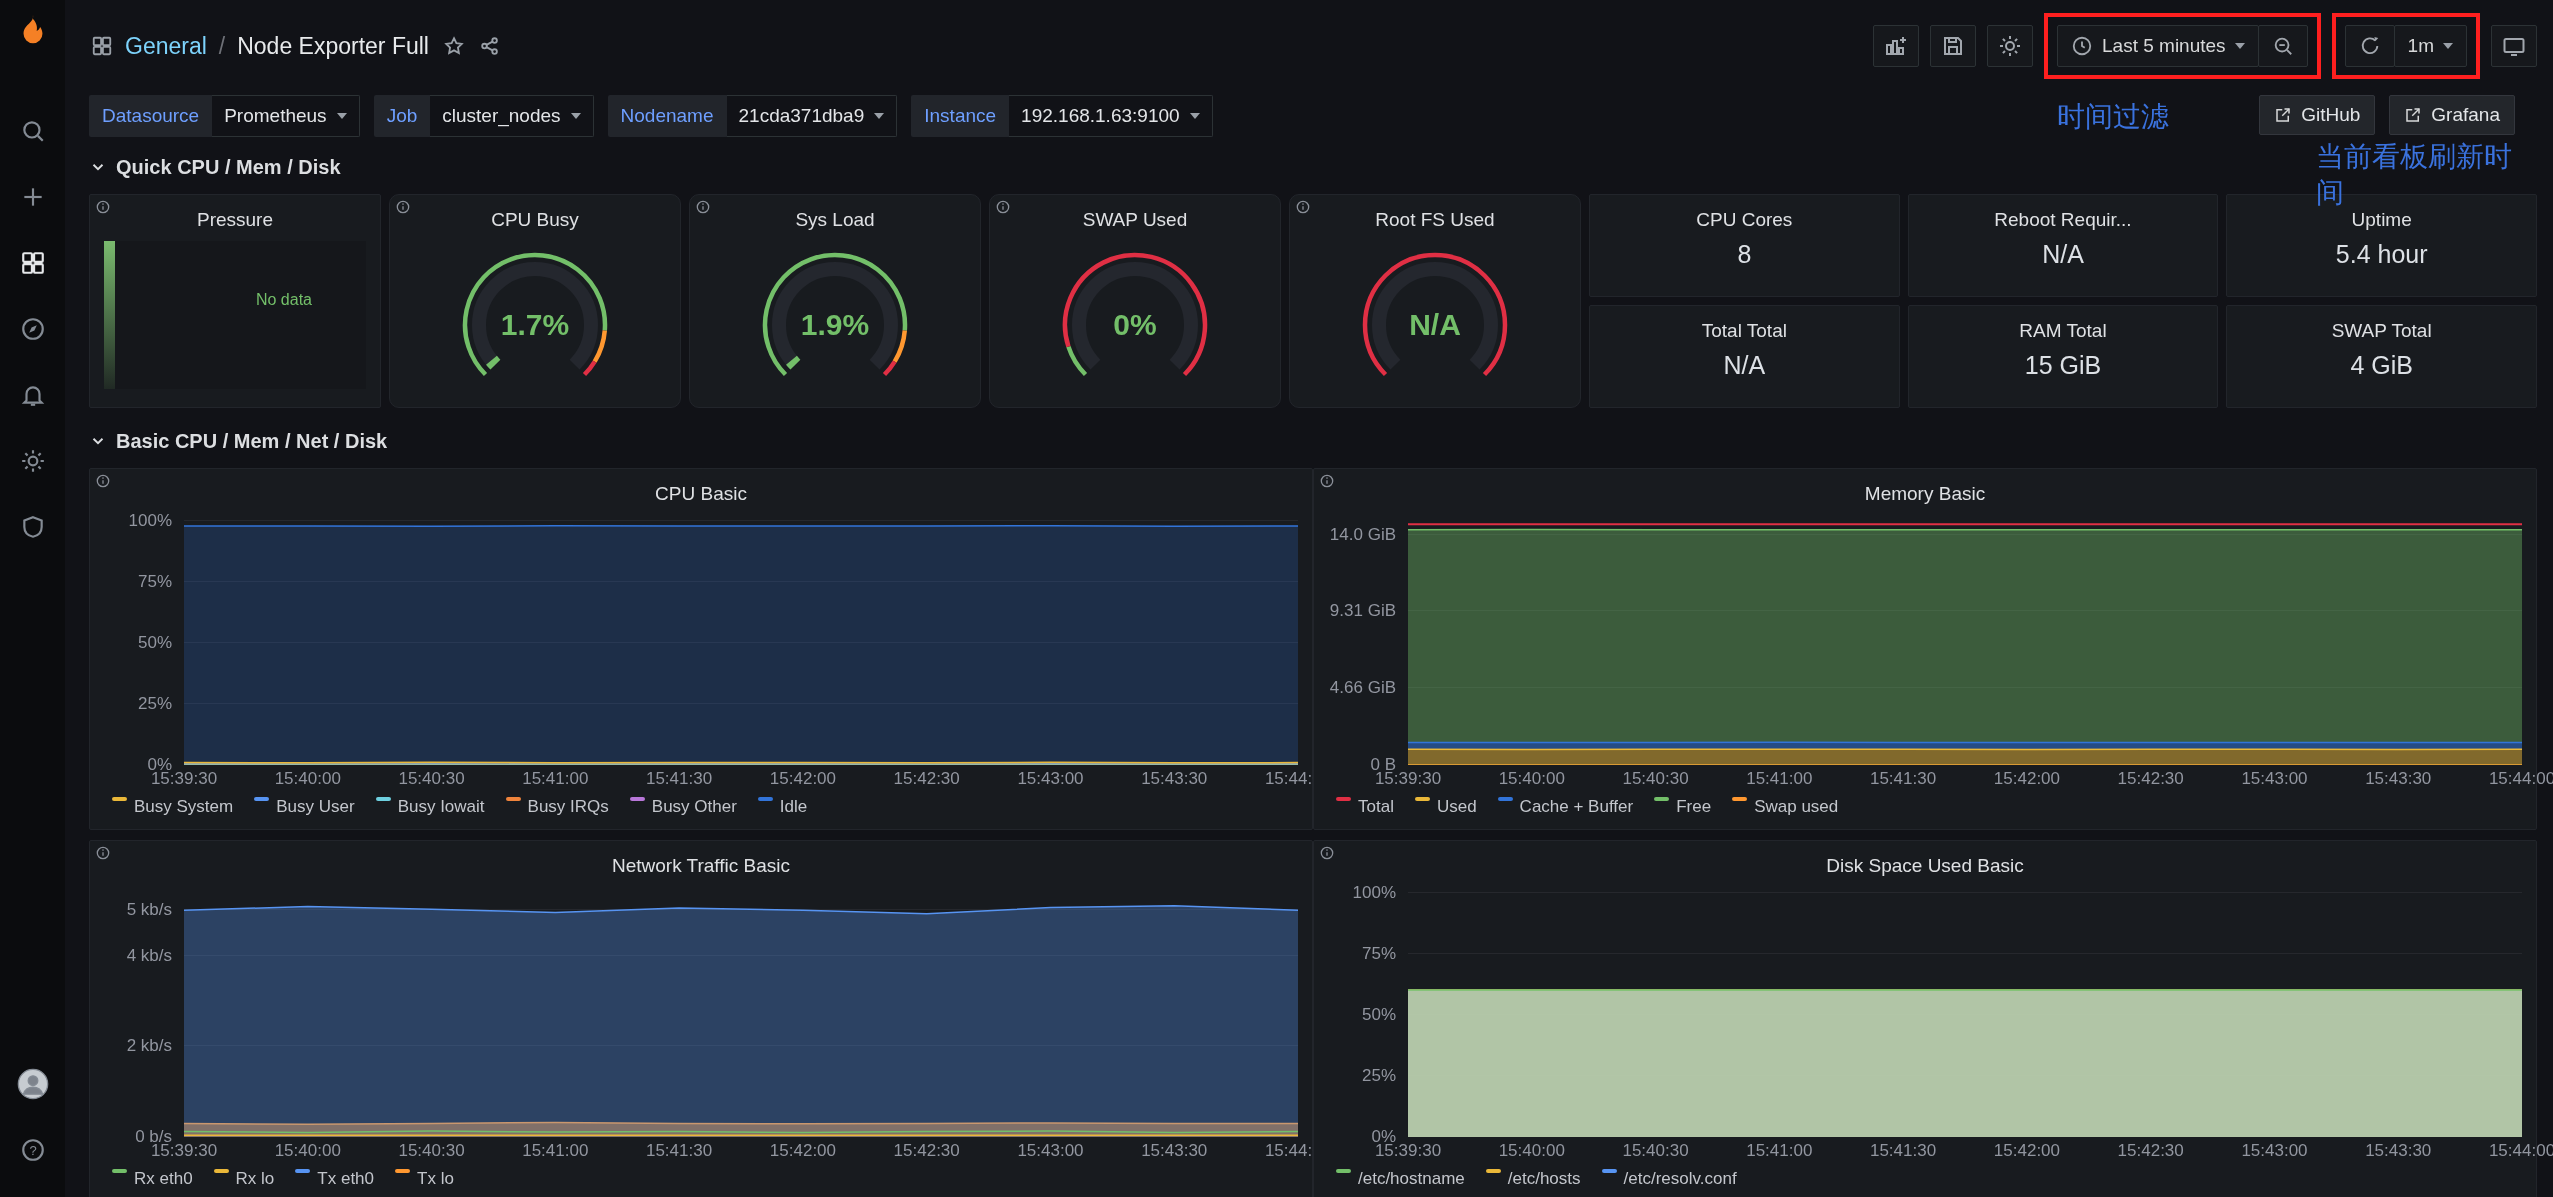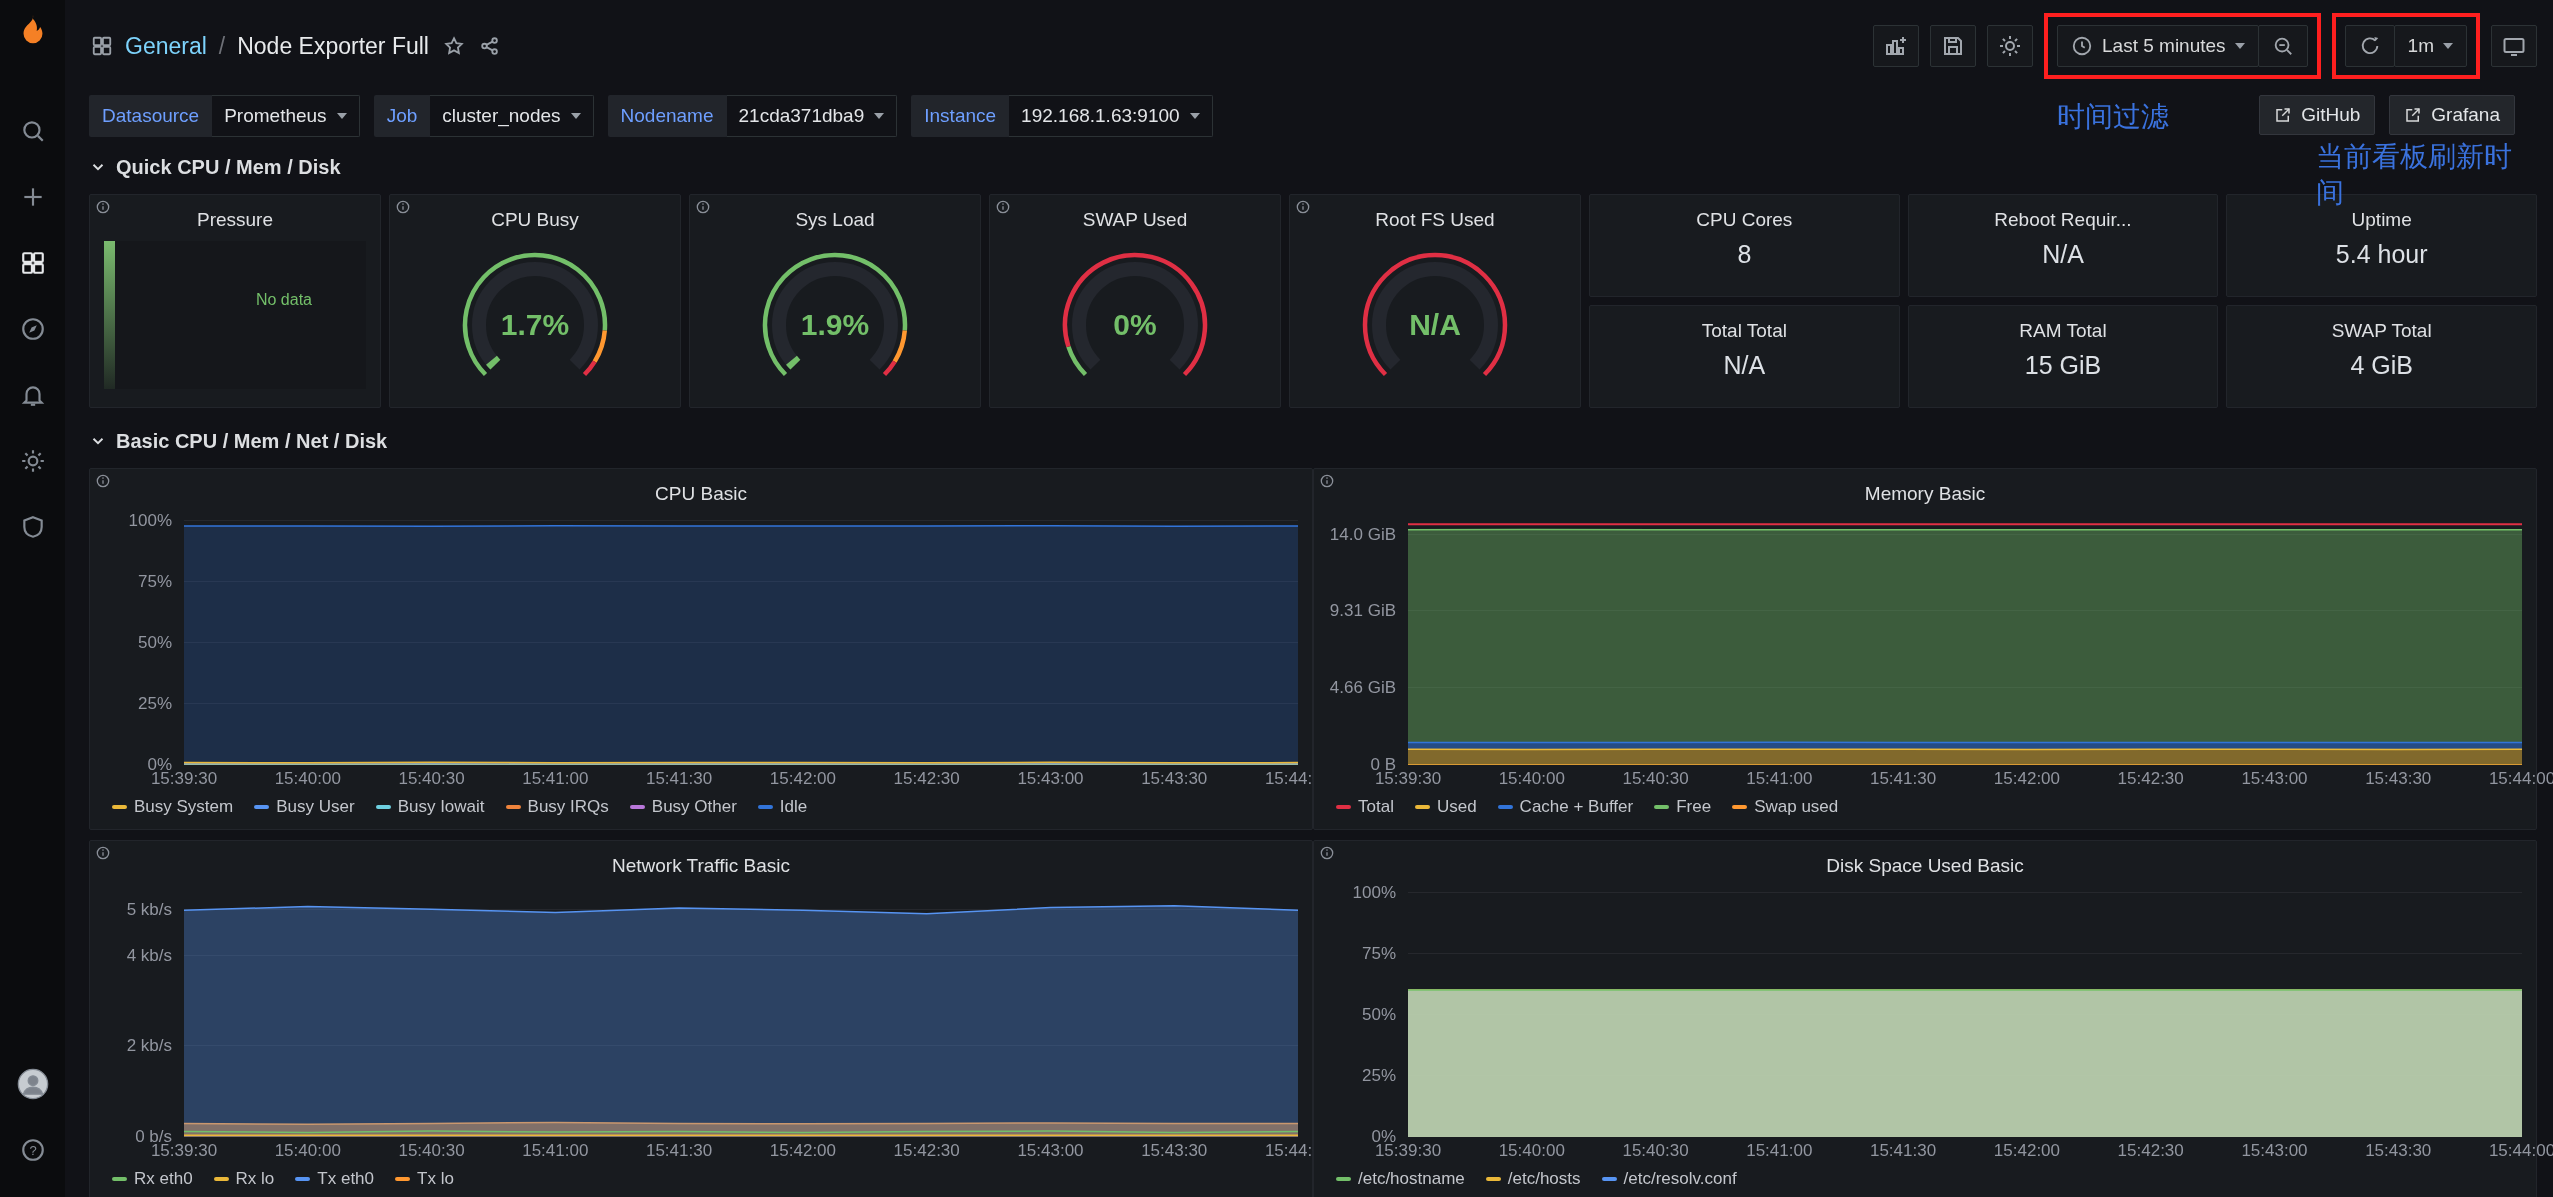--- a/index.html
+++ b/index.html
@@ -34,41 +34,41 @@
   .filter-value{background:#111217;border:1px solid #2c3235;border-left:none;color:#e3e5e8;font-size:19px;display:flex;align-items:center;gap:10px;padding:0 12px;}
   .toplinks{position:absolute;right:22px;top:3px;display:flex;gap:14px;}
   .link-btn{height:40px;border:1px solid #33363d;background:#23262b;border-radius:2px;color:#e3e5e8;font-size:19px;display:flex;align-items:center;gap:9px;padding:0 14px;cursor:pointer;}
   
   .section{height:54px;display:flex;align-items:center;gap:9px;font-size:20px;font-weight:bold;color:#dcdee1;cursor:pointer;}
   .section:first-of-type{margin-top:8px;}
   .row1{display:flex;gap:8px;height:214px;}
   .panel{background:#181b1f;border:1px solid #22252b;border-radius:2px;position:relative;}
   .panel-title{position:absolute;top:14px;left:0;right:0;text-align:center;font-size:19px;color:#dfe1e4;cursor:pointer;z-index:2;}
   .info-corner{position:absolute;top:5px;left:6px;z-index:3;cursor:pointer;}
-  .gauge-panel{flex:0 0 292px;display:flex;align-items:flex-end;justify-content:center;}
+  .gauge-panel{flex:0 0 292px;display:flex;align-items:flex-end;justify-content:center;border-radius:10px;}
   .gauge-svg{width:192px;height:150px;margin-bottom:14px;}
   .stats-grid{flex:1;display:grid;grid-template-columns:repeat(3,1fr);grid-template-rows:1fr 1fr;gap:8px;}
   .stat-panel{display:flex;flex-direction:column;align-items:center;}
   .stat-value{flex:1;display:flex;align-items:center;justify-content:center;font-size:25px;color:#dde1e6;margin-top:18px;}
   .pressure-panel{flex:0 0 292px;}
   .pressure-plot{position:absolute;left:14px;right:14px;top:46px;bottom:18px;background:#15171b;}
   .pressure-bar{position:absolute;left:0;top:0;bottom:0;width:11px;background:linear-gradient(180deg,rgba(133,204,119,.9),rgba(133,204,119,.10));}
   .no-data{position:absolute;left:58%;top:34%;font-size:16px;color:#73bf69;}
   
   .charts-grid{display:grid;grid-template-columns:1fr 1fr;gap:0;}
   .charts-grid.second{margin-top:10px;}
   .chart-panel{height:362px;}
   .plot{position:absolute;left:8px;right:14px;top:42px;bottom:64px;}
   .gline{position:absolute;left:86px;right:0;height:1px;background:rgba(204,204,220,0.08);}
   .ylab{position:absolute;left:0;width:74px;text-align:right;font-size:17px;color:#9296a0;transform:translateY(50%);}
   .plot-svg{position:absolute;left:86px;right:0;top:0;bottom:0;width:calc(100% - 86px);height:100%;}
   .xaxis{position:absolute;left:8px;right:14px;bottom:38px;height:22px;}
   .xlab{position:absolute;transform:translateX(-50%);font-size:17px;color:#9296a0;white-space:nowrap;}
   .legend{position:absolute;left:22px;right:10px;bottom:10px;height:24px;display:flex;gap:21px;align-items:center;overflow:hidden;}
-  .legend-item{display:inline-flex;align-items:center;gap:7px;font-size:17px;color:#c3c6cc;cursor:pointer;white-space:nowrap;}
+  .legend-item{display:inline-flex;gap:7px;font-size:17px;color:#c3c6cc;cursor:pointer;white-space:nowrap;}
   .swatch{width:15px;height:4px;border-radius:2px;display:inline-block;}
   
   .blue-note{position:absolute;font-size:28px;color:#3a72de;z-index:9;line-height:1.3;}
   #note1{left:2057px;top:99px;}
   #note2{left:2316px;top:139px;width:208px;}
 </style>
 </head>
 <body>
 
 <nav class="sidebar">

